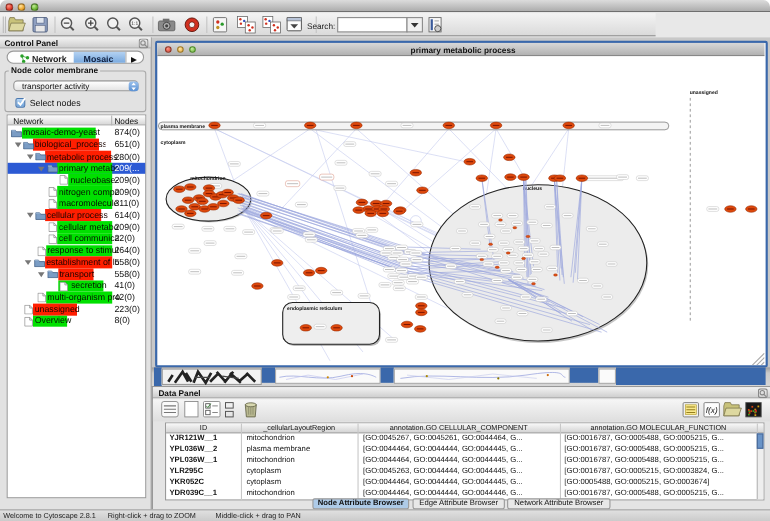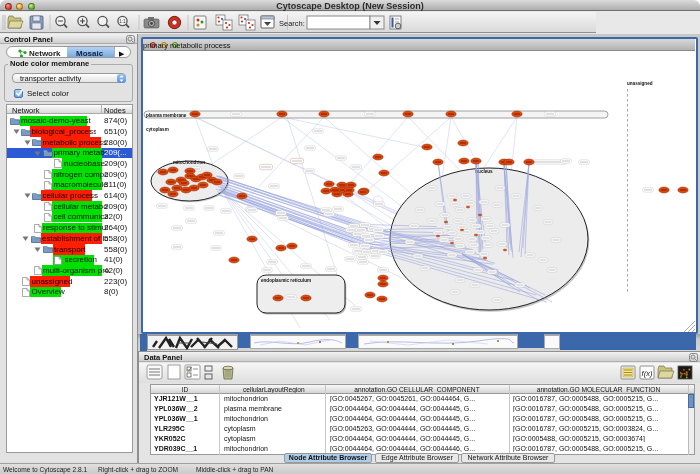--- a/index.html
+++ b/index.html
@@ -3,21 +3,20 @@
 *{margin:0;padding:0;box-sizing:border-box}
 body{width:700px;height:474px;font-family:"Liberation Sans",sans-serif;position:relative;background:#fff;overflow:hidden}
 .abs{position:absolute}
 .tl{border-radius:50%;position:absolute;width:7px;height:7px;border:1px solid rgba(0,0,0,.35)}
 </style></head><body>
 <div class="abs" style="left:0;top:0;width:700px;height:474px;border-radius:6px 6px 0 0;background:#e8e8e8;overflow:hidden">
 <div class="abs" style="left:0;top:0;width:700px;height:11px;background:linear-gradient(#dcdcdc,#adadad);border-bottom:1px solid #6f6f6f;border-radius:6px 6px 0 0"></div>
 <div class="tl" style="left:4.5px;top:2.5px;background:radial-gradient(circle at 35% 30%,#ff9a8a,#e3402f 60%,#b02015)"></div>
 <div class="tl" style="left:16px;top:2.5px;background:radial-gradient(circle at 35% 30%,#ffe9a8,#f0a932 60%,#c07c10)"></div>
 <div class="tl" style="left:27.5px;top:2.5px;background:radial-gradient(circle at 35% 30%,#c8f0a0,#6fba36 60%,#4a8a18)"></div>
-<div class="abs" style="left:0;top:1px;width:700px;text-align:center;font-size:9px;font-weight:bold;color:#2a2a2a">Cytoscape Desktop (New Session)</div>
 <div class="abs" style="left:0;top:12px;width:596px;height:21px;background:linear-gradient(#f4f4f4,#dadada);border-bottom:1px solid #8f8f8f">
 <svg width="700" height="21" viewBox="0 0 700 21">
         <line x1="3" y1="3" x2="3" y2="18" stroke="#bbb" stroke-width="1"></line>
         <line x1="5" y1="3" x2="5" y2="18" stroke="#bbb" stroke-width="1"></line>
         <line x1="50" y1="3" x2="50" y2="18" stroke="#c4c4c4" stroke-width="1"></line>
         <line x1="139" y1="3" x2="139" y2="18" stroke="#c4c4c4" stroke-width="1"></line>
         <line x1="188" y1="3" x2="188" y2="18" stroke="#c4c4c4" stroke-width="1"></line>
         <line x1="287.5" y1="3" x2="287.5" y2="18" stroke="#c4c4c4" stroke-width="1"></line>
         <g transform="translate(8,4)">
           <path d="M0 3 L0 12 L13 12 L13 2 L6 2 L5 0 L1 0 Z" fill="#c8c27a" stroke="#7a744a" stroke-width="0.7"></path>
@@ -130,21 +129,21 @@
 <div class="abs" style="left:20px;top:40px;font-size:7.5px;color:#111">transporter activity</div>
 <div class="abs" style="left:117px;top:39.5px;width:9px;height:9px;background:linear-gradient(#9cc2ee,#5a90d2);border-radius:3px"></div>
 <svg class="abs" style="left:117px;top:39.5px" width="9" height="9" viewBox="0 0 9 9">
         <path d="M2.5 3.5 L6.5 3.5 L4.5 1 Z" fill="#fff"></path>
         <path d="M2.5 5.5 L6.5 5.5 L4.5 8 Z" fill="#fff"></path>
       </svg>
 <div class="abs" style="left:14px;top:55px;width:9px;height:9px;background:linear-gradient(#b8d6f4,#6aa0da);border:1px solid #4a78b0;border-radius:2px"></div>
 <svg class="abs" style="left:13.5px;top:53px" width="11" height="11" viewBox="0 0 12 12">
         <path d="M2.5 6.5 L5 9 L9.5 2.5" fill="none" stroke="#fff" stroke-width="1.8"></path>
       </svg>
-<div class="abs" style="left:27px;top:55px;font-size:8px;color:#111">Select color</div>
+<div class="abs" style="left:27px;top:55px;font-size:8px;color:#111">Select nodes</div>
 <div class="abs" style="left:6px;top:70px;width:127px;height:349px;background:#fff;border:1px solid #9a9a9a">
 <div class="abs" style="left:0;top:0;width:125px;height:9px;background:linear-gradient(#fefefe,#d8d8d8);border-bottom:1px solid #aaa">
           <span class="abs" style="left:5px;top:0.5px;font-size:7.5px;color:#111">Network</span>
           <span class="abs" style="left:97px;top:0.5px;font-size:7.5px;color:#111">Nodes</span>
           <span class="abs" style="left:94px;top:0;width:1px;height:9px;background:#b5b5b5"></span>
         </div>
 <div class="abs" style="left:13px;top:10.5px;width:67px;height:10.7px;background:#00e000"></div>
 <svg class="abs" style="left:3px;top:12.0px" width="10" height="8" viewBox="0 0 10 8">
           <path d="M0.5 1.5 L4 1.5 L5 2.8 L9.5 2.8 L9.5 7.5 L0.5 7.5 Z" fill="#7a9cc4" stroke="#3c5a80" stroke-width="0.7"></path>
           <path d="M0.5 1.5 L4 1.5 L4.6 2.3 L0.5 2.3 Z" fill="#9db8d8"></path>
@@ -283,21 +282,21 @@
 <div class="abs" style="left:24.5px;top:182.3px;width:35.5px;font-size:8px;color:#061400;white-space:nowrap;overflow:hidden">Overview</div>
 <div class="abs" style="left:97px;top:182.3px;font-size:8px;color:#111">8(0)</div>
 </div>
 </div>
 <div class="abs" style="left:138px;top:34px;width:562px;height:317px;background:#c8c8c8">
 <div class="abs" style="left:3px;top:3px;width:557px;height:297px;background:#fff;border:2.5px solid #3a68ab;border-radius:2px">
 <div class="abs" style="left:0;top:0;width:552px;height:12px;background:linear-gradient(#d8d8d8,#b2b2b2);border-bottom:1px solid #888"></div>
 <div class="abs" style="left:7px;top:2.5px;width:6px;height:6px;border-radius:50%;background:radial-gradient(circle at 35% 30%,#ff9a8a,#dd3a28);border:0.5px solid #903020"></div>
 <div class="abs" style="left:18px;top:2.5px;width:6px;height:6px;border-radius:50%;background:radial-gradient(circle at 35% 30%,#ffe9a8,#eea830);border:0.5px solid #a07820"></div>
 <div class="abs" style="left:29px;top:2.5px;width:6px;height:6px;border-radius:50%;background:radial-gradient(circle at 35% 30%,#c8f0a0,#68b434);border:0.5px solid #4a8a20"></div>
-<div class="abs" style="left:0;top:2px;width:556px;font-size:7.5px;font-weight:normal;color:#111">primary metabolic process</div>
+<div class="abs" style="left:0;top:2px;width:556px;text-align:center;font-size:7.5px;font-weight:bold;color:#111">primary metabolic process</div>
 </div>
 </div>
 <svg style="position:absolute;left:143px;top:51px" width="553" height="281" viewBox="143 51 553 281">
       <g stroke="#bcc2ea" stroke-width="0.5" opacity="0.95">
         <line x1="222.0" y1="190.0" x2="300.0" y2="328.0"></line>
         <line x1="222.0" y1="190.0" x2="330.0" y2="320.0"></line>
         <line x1="222.0" y1="190.0" x2="360.0" y2="310.0"></line>
         <line x1="222.0" y1="190.0" x2="282.0" y2="250.0"></line>
         <line x1="222.0" y1="190.0" x2="300.0" y2="300.0"></line>
         <line x1="222.0" y1="190.0" x2="406.0" y2="280.0"></line>

